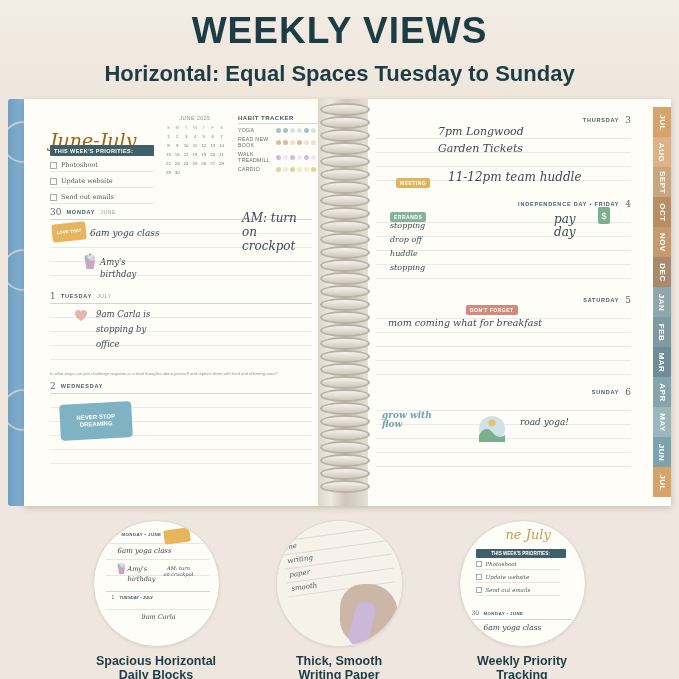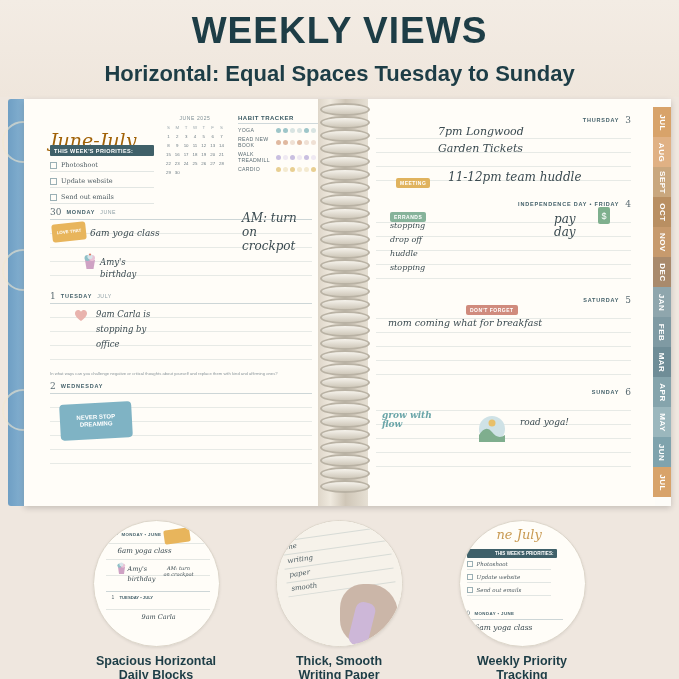--- a/index.html
+++ b/index.html
@@ -572,21 +572,21 @@
         </div>
         <div style="position:absolute;right:4px;bottom:2px;width:58px;height:60px;background:#cbb6a8;border-radius:40% 50% 30% 40%;"></div>
         <div style="position:absolute;right:30px;bottom:0px;width:20px;height:44px;background:#cdb7d8;border-radius:8px;transform:rotate(14deg)"></div>
       </div>
       <div class="fcap" style="white-space:pre-line">Thick, Smooth
 Writing Paper</div>
     </div>
 
     <div class="feat" style="left:412px;top:8px">
       <div class="circle">
-        <div style="position:absolute;left:1px;top:6px;width:106px;height:112px;text-align:right;">
+        <div style="position:absolute;left:10px;top:6px;width:106px;height:112px;">
           <div style="position:absolute;left:36px;top:0px;font-family:'DejaVu Serif',serif;font-style:italic;font-size:13px;color:#c99a52">ne July</div>
           <div style="position:absolute;left:6px;top:22px;width:84px;background:#3f6069;color:#fff;font-size:4.6px;font-weight:bold;padding:2px 3px;border-radius:1px">THIS WEEK'S PRIORITIES:</div>
           <div style="position:absolute;left:6px;top:34px;width:84px;border-bottom:1px solid #e2e6e3;display:flex;gap:4px;align-items:center;padding-bottom:2px">
             <span style="width:4px;height:4px;border:1px solid #9bb0b5;display:block"></span>
             <span class="hand" style="font-size:5.5px;color:#4c5a60">Photoshoot</span>
           </div>
           <div style="position:absolute;left:6px;top:47px;width:84px;border-bottom:1px solid #e2e6e3;display:flex;gap:4px;align-items:center;padding-bottom:2px">
             <span style="width:4px;height:4px;border:1px solid #9bb0b5;display:block"></span>
             <span class="hand" style="font-size:5.5px;color:#4c5a60">Update website</span>
           </div>

